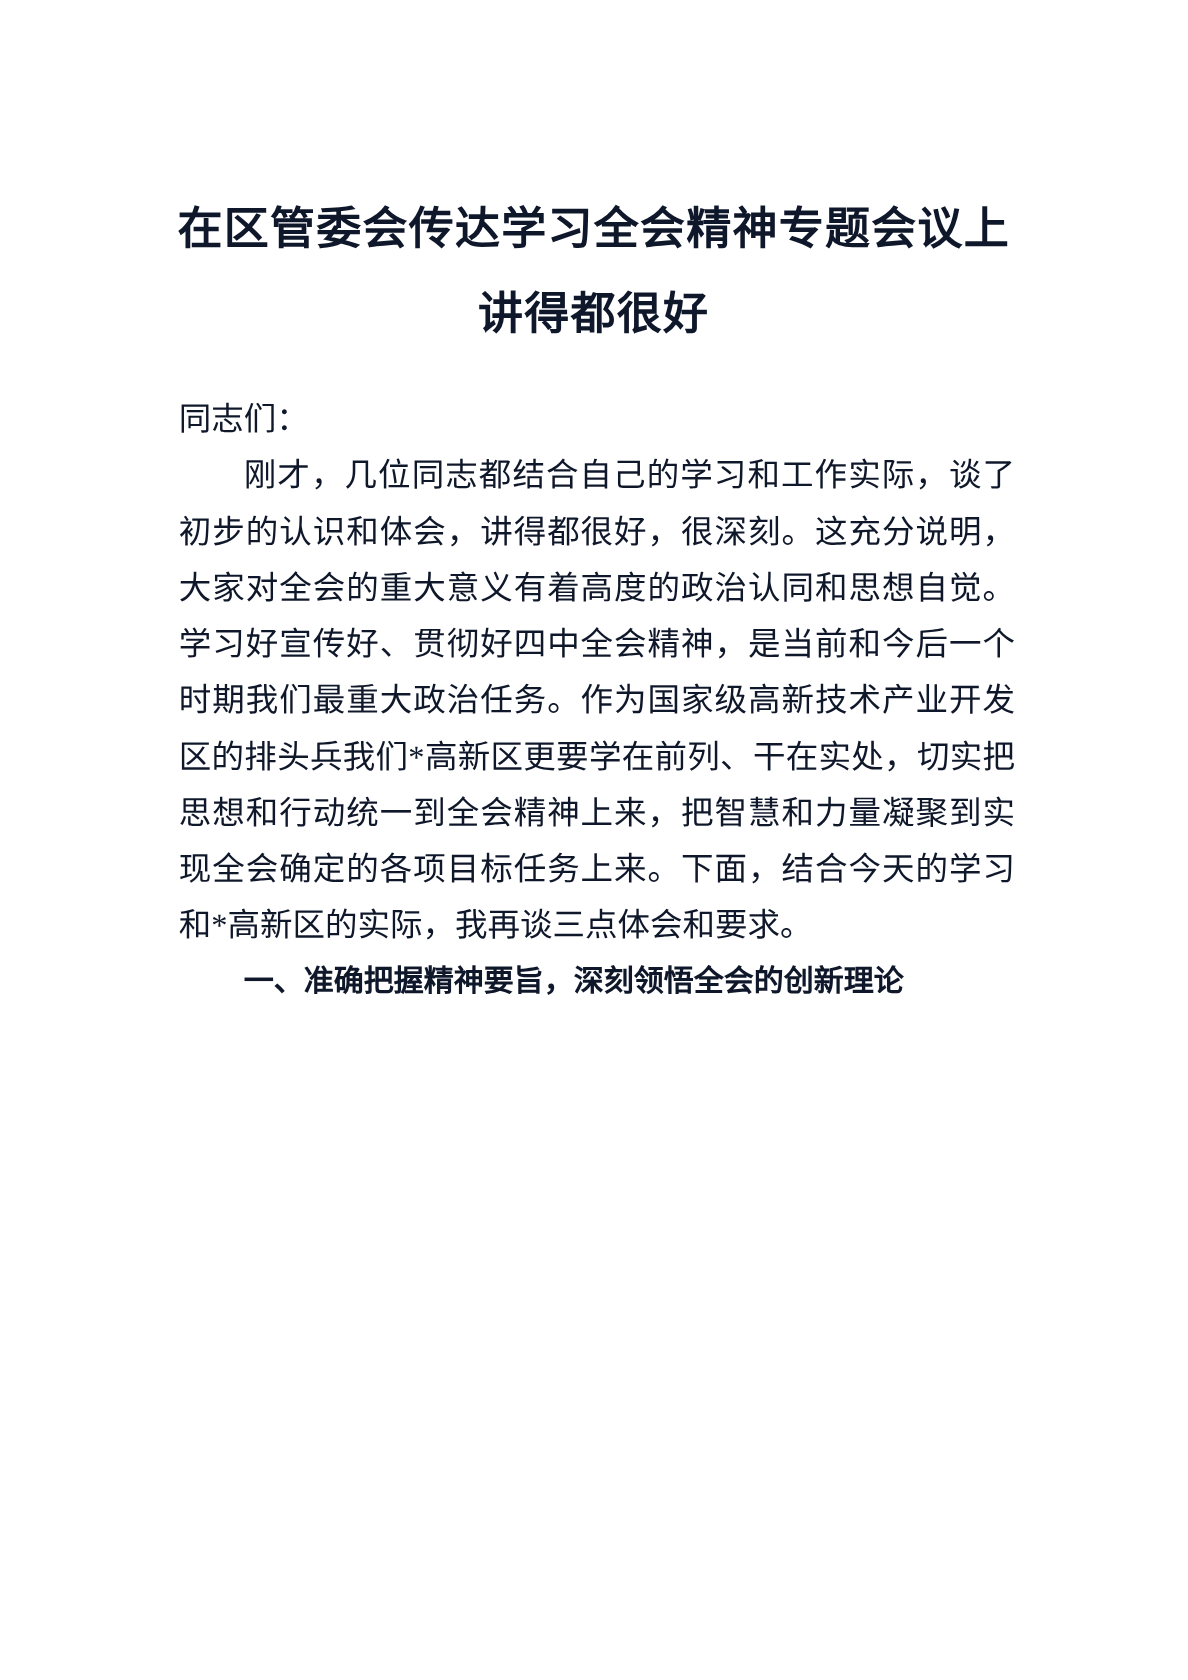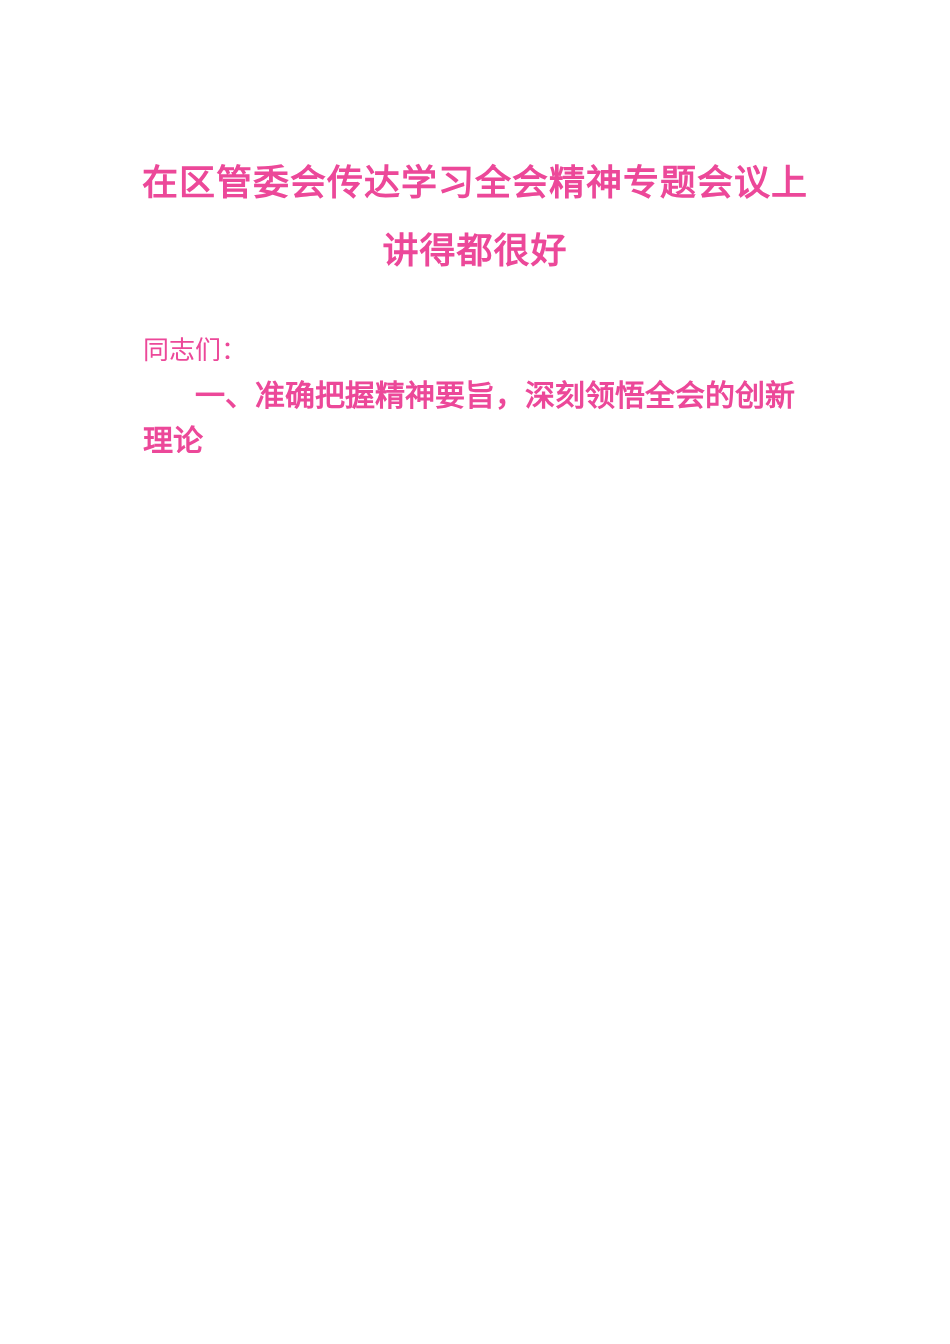--- a/index.html
+++ b/index.html
@@ -5,71 +5,72 @@
   html, body {
     margin: 0;
     padding: 0;
     background: #ffffff;
   }
   .page {
     position: relative;
     width: 950px;
     height: 1344px;
     background: #ffffff;
-    color: #ec4899;
+    color: #0f172a;
     overflow: hidden;
     border-radius: 23px;
   }
   .doc-title {
     padding-top: 149px;
     text-align: center;
     font-family: "Liberation Serif", "DejaVu Serif", serif;
     font-weight: 700;
     font-size: 36px;
     line-height: 68px;
     letter-spacing: 1px;
   }
   .doc-body {
-    margin: 43px 138px 0 143px;
+    margin: 28px 138px 0 143px;
     font-family: "Liberation Serif", "DejaVu Serif", serif;
     font-size: 26px;
     line-height: 45px;
     text-align: justify;
   }
   .doc-body p {
     margin: 0;
     padding: 0;
   }
   .para {
     text-indent: 52px;
   }
   .salutation {
     text-indent: 0;
   }
   .section-heading {
     font-family: Liberation Sans, sans-serif;
     font-weight: 700;
-    font-size: 30px;
+    font-size: 24px;
     line-height: 45px;
     text-indent: 52px;
     text-align: left;
     margin: 0;
   }
 </style>
 </head>
 <body>
 
 <div class="page">
 
   <div class="doc-title">
     <div>在区管委会传达学习全会精神专题会议上</div>
     <div>讲得都很好</div>
   </div>
 
   <div class="doc-body">
     <p class="salutation">同志们：</p>
 
 
+    <p class="para">刚才，几位同志都结合自己的学习和工作实际，谈了初步的认识和体会，讲得都很好，很深刻。这充分说明，大家对全会的重大意义有着高度的政治认同和思想自觉。学习好宣传好、贯彻好四中全会精神，是当前和今后一个时期我们最重大政治任务。作为国家级高新技术产业开发区的排头兵我们*高新区更要学在前列、干在实处，切实把思想和行动统一到全会精神上来，把智慧和力量凝聚到实现全会确定的各项目标任务上来。下面，结合今天的学习和*高新区的实际，我再谈三点体会和要求。</p>
 
     <p class="section-heading">一、准确把握精神要旨，深刻领悟全会的创新理论</p>
   </div>
 
 </div>
 
 </body></html>

